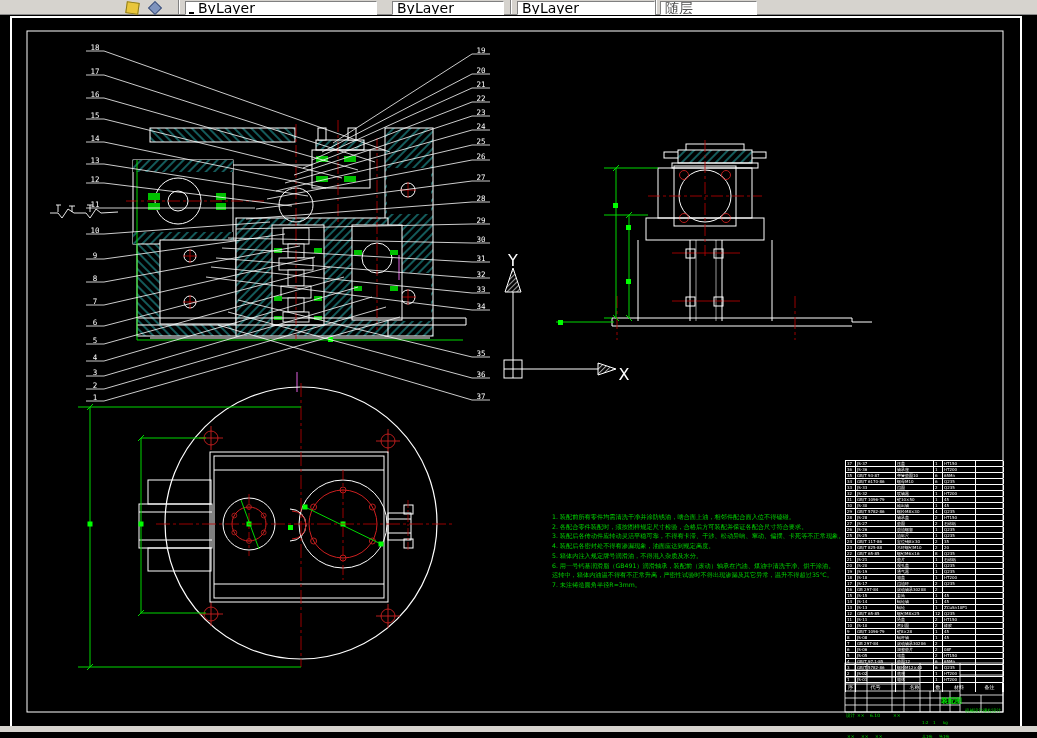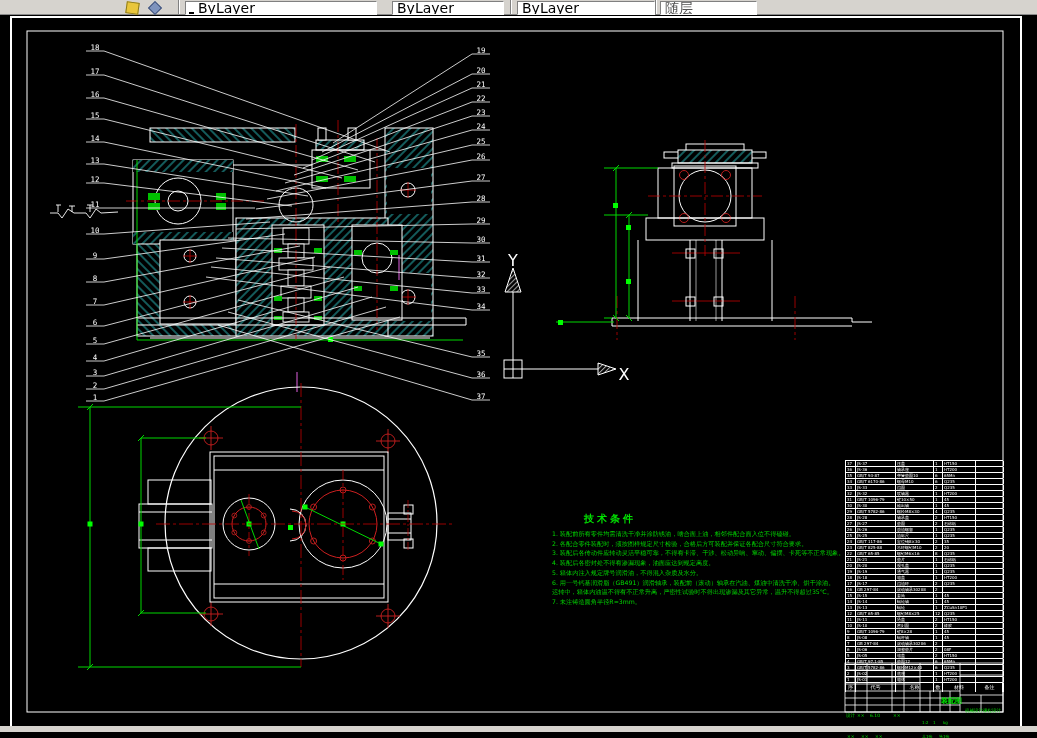--- a/index.html
+++ b/index.html
@@ -491,21 +491,20 @@
         <line x1="940" y1="691" x2="940" y2="712"></line>
     <line x1="950" y1="691" x2="950" y2="712"></line>
     <line x1="960" y1="675" x2="1003" y2="675"></line>
         <line x1="960" y1="695" x2="1003" y2="695"></line>
     <line x1="960" y1="703" x2="1003" y2="703"></line>
         <line x1="981" y1="695" x2="981" y2="712"></line>
   </g>
 </svg>
 
 <div id="technotes">
-  <span id="tn-title">技术条件</span>
   <div id="notes-lines">
         <div class="note-line">1. 装配前所有零件均需清洗干净并涂防锈油，啮合面上油，相邻件配合面入位不得磕碰。</div>
         <div class="note-line">2. 各配合零件装配时，须按图样规定尺寸检验，合格后方可装配并保证各配合尺寸符合要求。</div>
         <div class="note-line">3. 装配后各传动件应转动灵活平稳可靠，不得有卡滞、干涉、松动异响、窜动、偏摆、卡死等不正常现象。</div>
         <div class="note-line">4. 装配后各密封处不得有渗漏现象，油面应达到规定高度。</div>
         <div class="note-line">5. 箱体内注入规定牌号润滑油，不得混入杂质及水分。</div>
         <div class="note-line">6. 用一号钙基润滑脂（GB491）润滑轴承，装配前（滚动）轴承在汽油、煤油中清洗干净、烘干涂油。</div>
         <div class="note-line">运转中，箱体内油温不得有不正常升高，严密性试验时不得出现渗漏及其它异常，温升不得超过35℃。</div>
         <div class="note-line">7. 未注铸造圆角半径R≈3mm。</div>
       </div>

